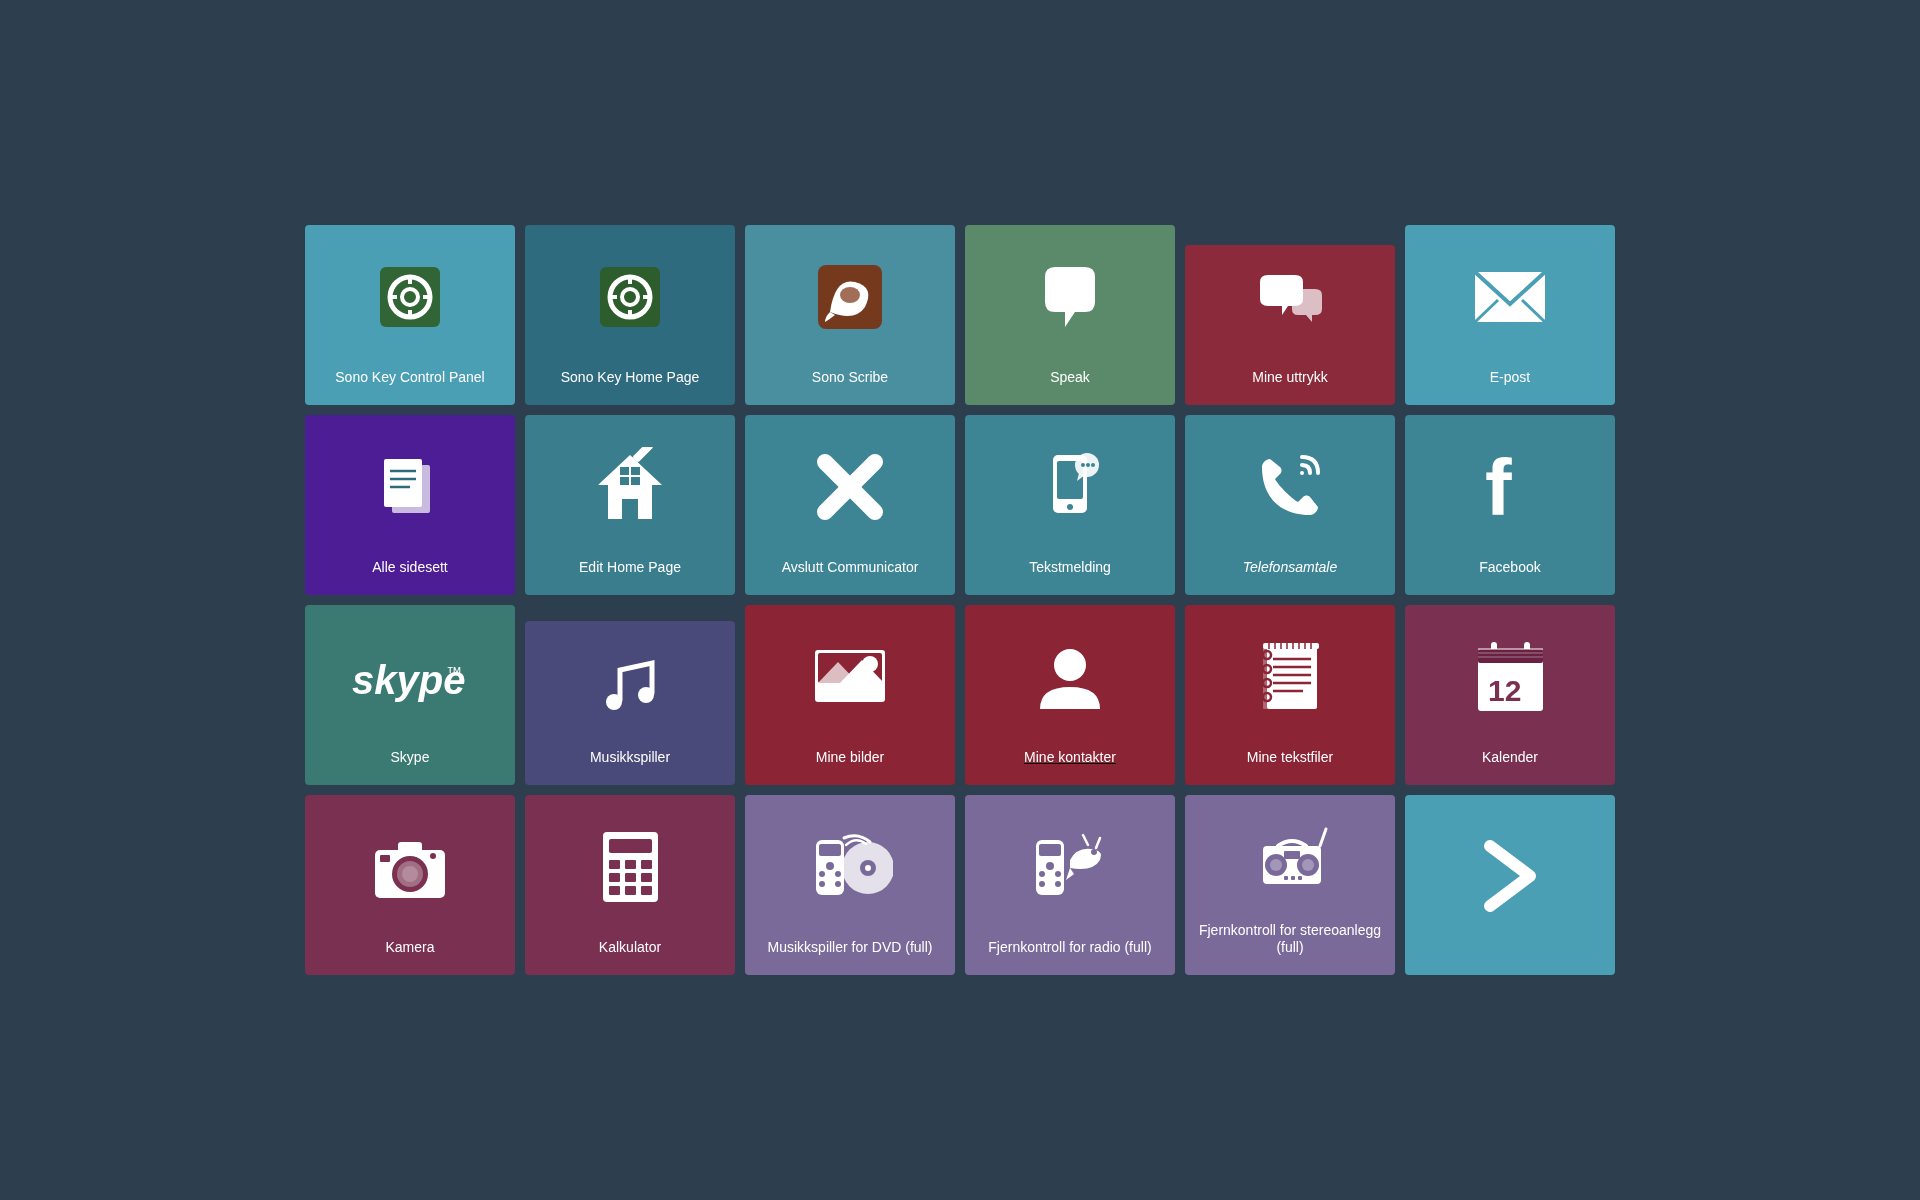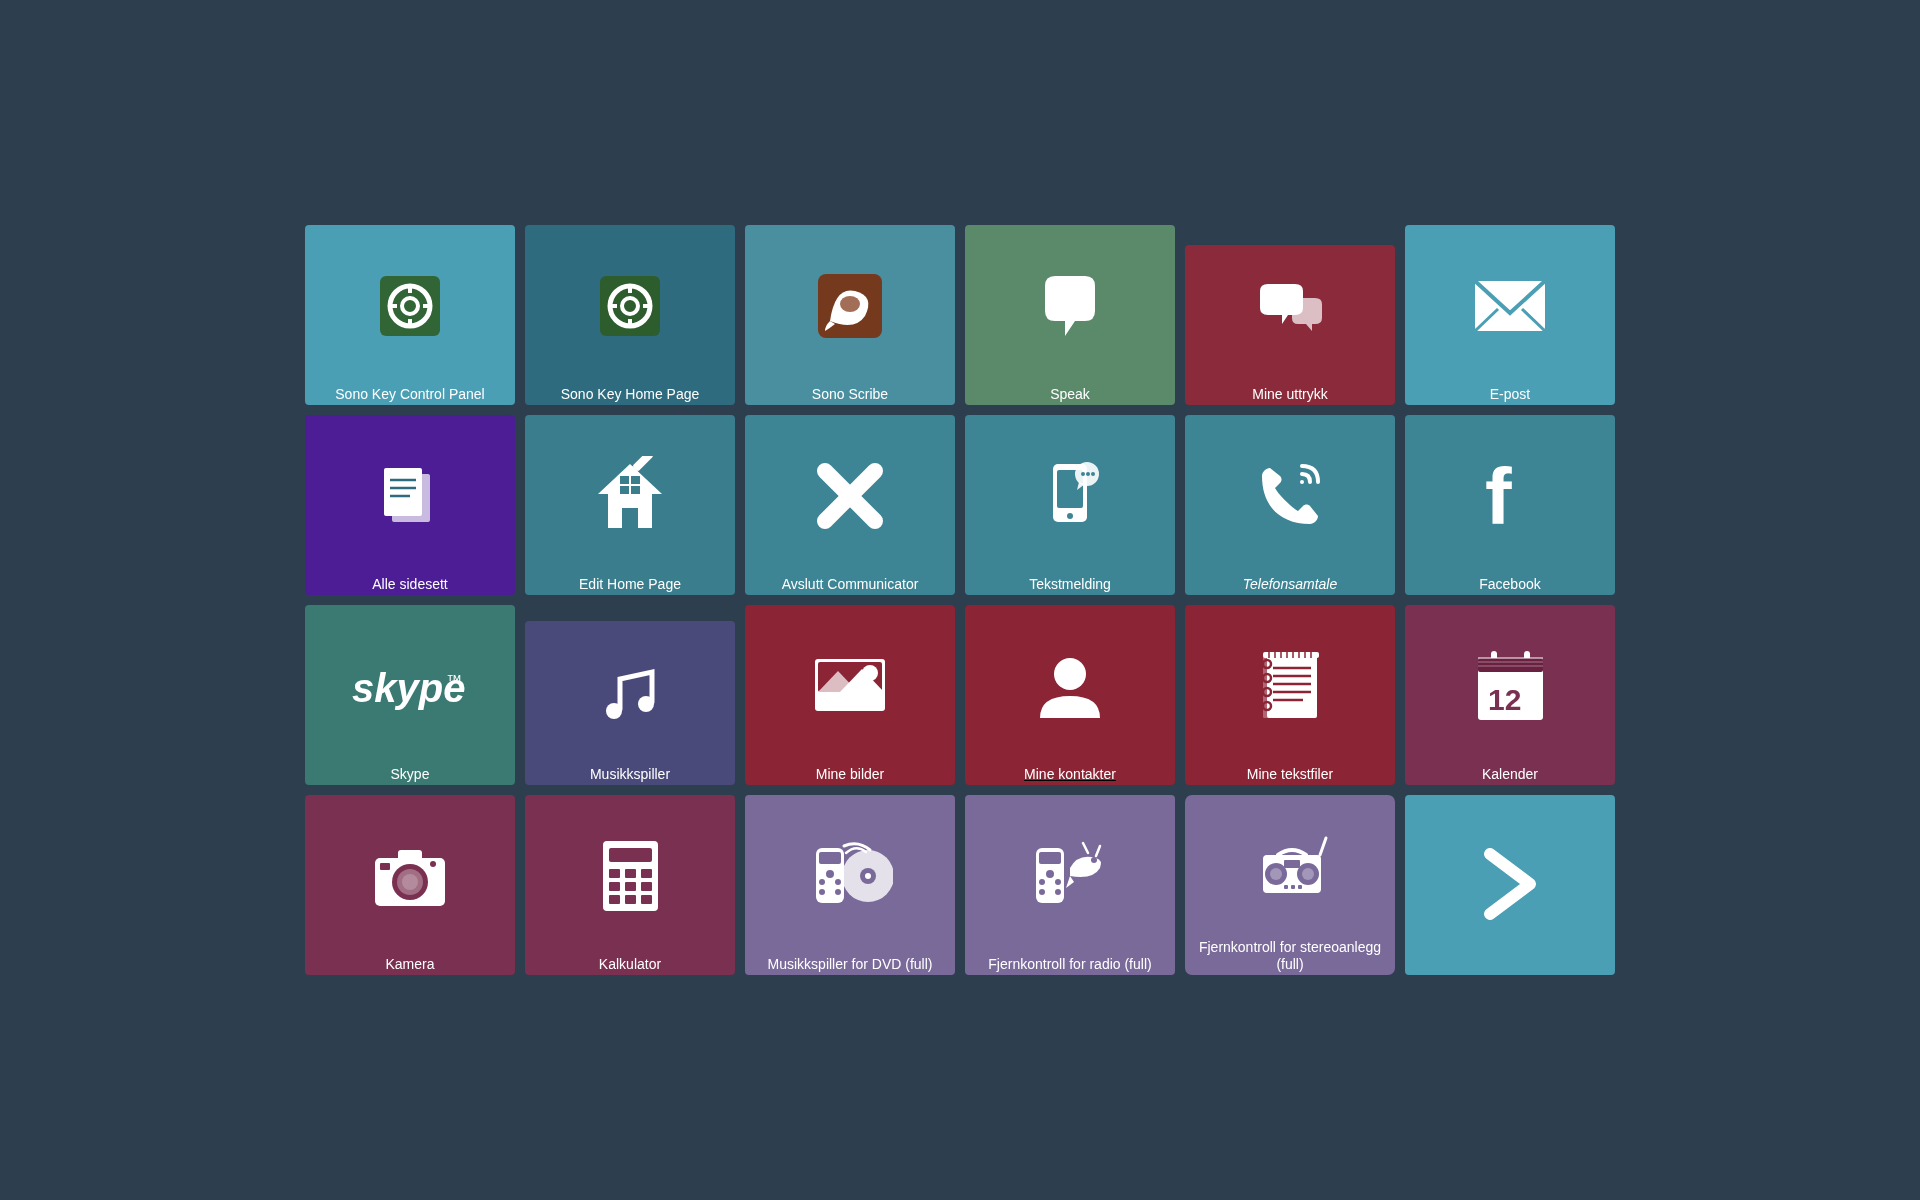--- a/index.html
+++ b/index.html
@@ -17,21 +17,21 @@
       grid-template-rows: repeat(4, 180px);
       gap: 10px;
       padding: 40px;
     }
     .tile {
       border-radius: 4px;
       display: flex;
       flex-direction: column;
       align-items: center;
       justify-content: flex-end;
-      padding-bottom: 2px;
+      padding-bottom: 19px;
       cursor: pointer;
       position: relative;
       overflow: hidden;
     }
     .tile .icon-area {
       flex: 1;
       display: flex;
       align-items: center;
       justify-content: center;
       width: 100%;
@@ -398,21 +398,21 @@
         <circle cx="66" cy="22" r="3" fill="#7a6a9a"></circle>
         <path d="M42 38 L38 50 L46 44 Z" fill="white"></path>
 
         <line x1="60" y1="15" x2="55" y2="5" stroke="white" stroke-width="2.5" stroke-linecap="round"></line>
         <line x1="68" y1="18" x2="72" y2="8" stroke="white" stroke-width="2.5" stroke-linecap="round"></line>
       </svg>
     </div>
     <span class="label">Fjernkontroll for radio (full)</span>
   </div>
 
-  <div class="tile" style="background-color:#7a6a9a;border-radius:7px;">
+  <div class="tile" style="background-color:#7a6a9a;">
     <div class="icon-area">
       <svg width="85" height="75" viewBox="0 0 85 75">
 
         <rect x="15" y="25" width="58" height="38" rx="4" fill="white"></rect>
 
         <circle cx="28" cy="44" r="11" fill="#7a6a9a"></circle>
         <circle cx="28" cy="44" r="6" fill="white" opacity="0.3"></circle>
         <circle cx="60" cy="44" r="11" fill="#7a6a9a"></circle>
         <circle cx="60" cy="44" r="6" fill="white" opacity="0.3"></circle>
 

